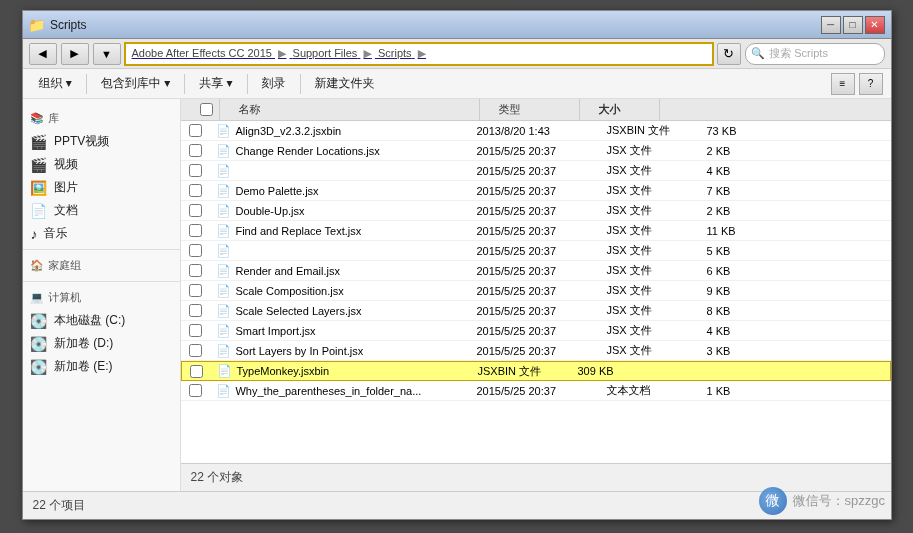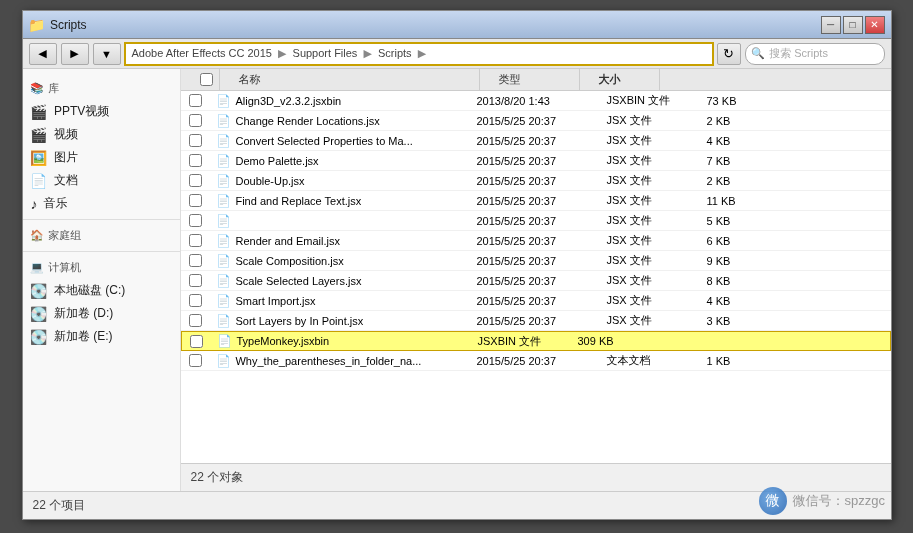--- a/index.html
+++ b/index.html
@@ -332,36 +332,51 @@
       <div class="title-btn">□</div>
       <div class="title-btn close">✕</div>
     </div>
   </div>
 
   <div class="address-bar">
     <div class="nav-btn">◀</div>
     <div class="nav-btn">▶</div>
     <div class="nav-btn">▼</div>
     <div class="address-path">
-      <span style="color:#1a1a80; font-size:11px;">
+      <span style="color:#1a1a80; font-size:11px;text-decoration:underline;">
         <span style="color:#444;">Adobe After Effects CC 2015</span>
         <span style="color:#888; margin:0 3px;">▶</span>
         <span style="color:#444;">Support Files</span>
         <span style="color:#888; margin:0 3px;">▶</span>
         <span style="color:#444;">Scripts</span>
         <span style="color:#888; margin:0 3px;">▶</span>
       </span>
     </div>
     <div class="refresh-btn">↻</div>
     <div class="search-box">
       <span style="margin-right:4px; color:#888;">🔍</span>
       <span style="color:#aaa; font-size:11px;">搜索 Scripts</span>
     </div>
   </div>
 
+  <div class="toolbar">
+    <button class="toolbar-btn">组织 ▾</button>
+    <div class="toolbar-sep"></div>
+    <button class="toolbar-btn">包含到库中 ▾</button>
+    <div class="toolbar-sep"></div>
+    <button class="toolbar-btn">共享 ▾</button>
+    <div class="toolbar-sep"></div>
+    <button class="toolbar-btn">刻录</button>
+    <div class="toolbar-sep"></div>
+    <button class="toolbar-btn">新建文件夹</button>
+    <div class="toolbar-right">
+      <div class="view-btn">≡</div>
+      <div class="view-btn">?</div>
+    </div>
+  </div>
 
   <div class="content-area">
 
     <div class="sidebar">
       <div class="sidebar-section">
         <div class="sidebar-group-header">
           <span>📚</span>
           <span>库</span>
         </div>
         <div class="sidebar-item">
@@ -448,21 +463,20 @@
     <div class="cell cell-date">2015/5/25 20:37</div>
     <div class="cell cell-type">JSX 文件</div>
     <div class="cell cell-size">2 KB</div>
   </div>
           <div class="file-row">
     <div class="cell cell-check">
       <input type="checkbox" style="width: 13px; height: 13px;">
     </div>
     <div class="cell cell-name">
       <span style="font-size:12px;">📄</span>
-      <span>Convert Selected Properties to Ma...</span>
     </div>
     <div class="cell cell-date">2015/5/25 20:37</div>
     <div class="cell cell-type">JSX 文件</div>
     <div class="cell cell-size">4 KB</div>
   </div>
           <div class="file-row">
     <div class="cell cell-check">
       <input type="checkbox" style="width: 13px; height: 13px;">
     </div>
     <div class="cell cell-name">

